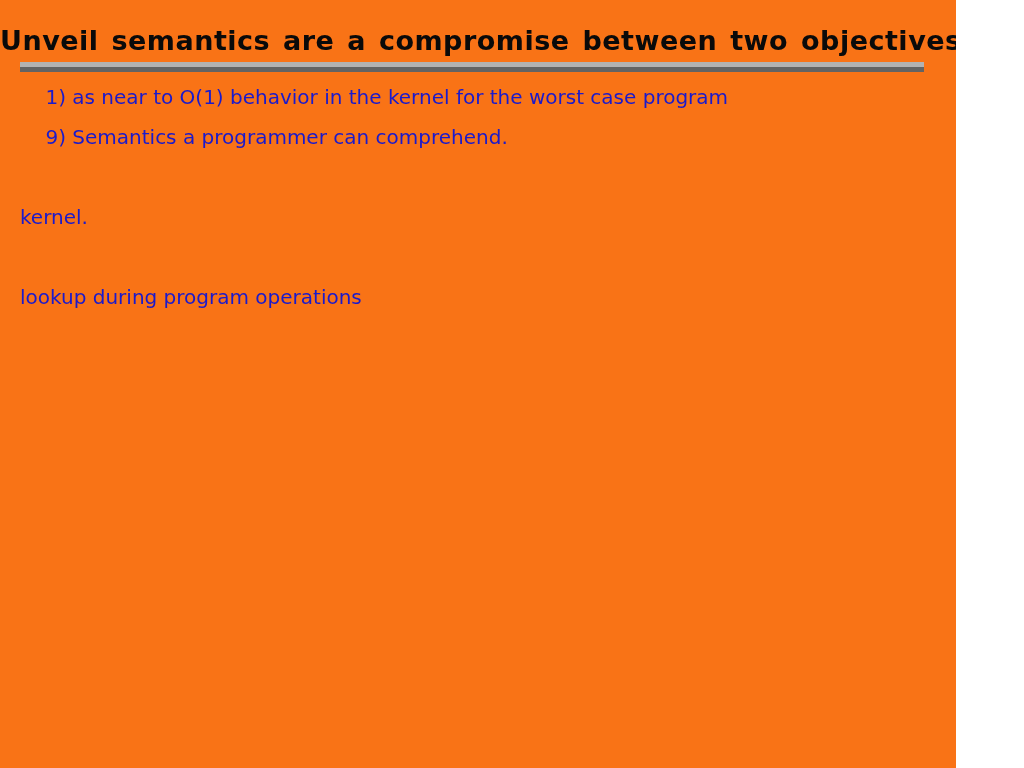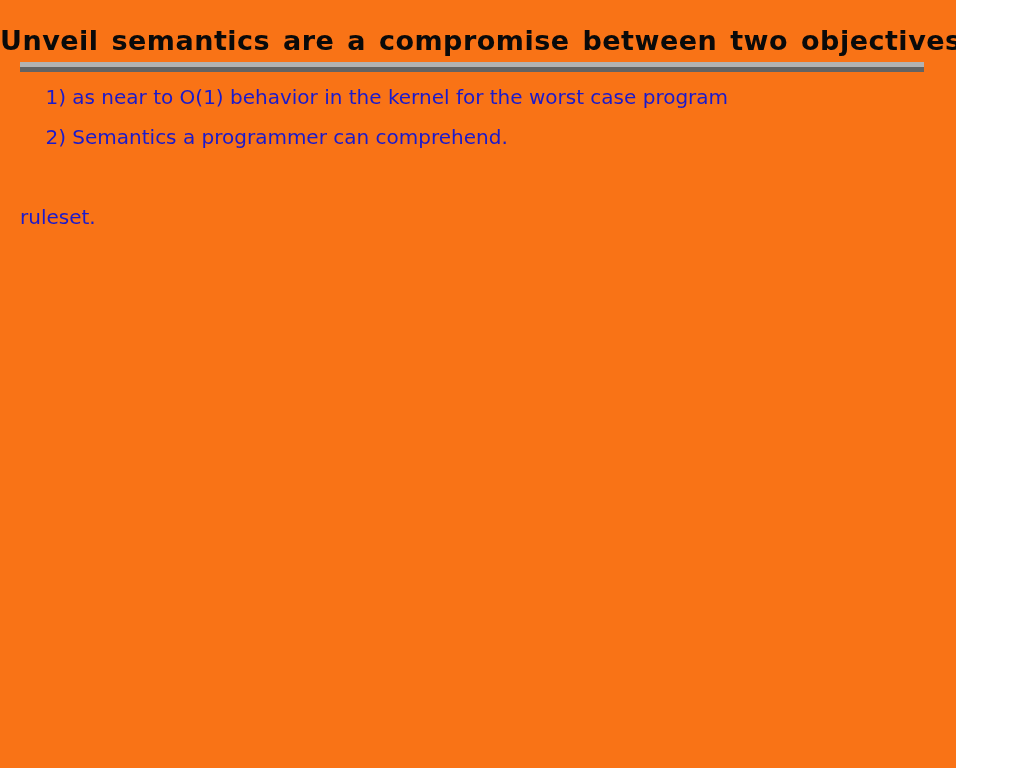--- a/index.html
+++ b/index.html
@@ -59,19 +59,20 @@
 
   <h1 class="title">Unveil semantics are a compromise between two objectives</h1>
 
   <div class="divider">
     <div class="divider-top" style="background: rgb(178, 178, 178);"></div>
     <div class="divider-bottom" style="background: rgb(99, 99, 99);"></div>
   </div>
 
   <div class="body-text" style="color: rgb(26, 26, 205);">
     <div class="line">    1) as near to O(1) behavior in the kernel for the worst case program</div>
-    <div class="line">    2) Semantics a programmer can comprehend.</div>
+    <div class="line">    9) Semantics a programmer can comprehend.</div>
     <div class="line"></div>
-    <div class="line">ruleset.</div>
+    <div class="line">kernel.</div>
     <div class="line"></div>
+    <div class="line">lookup during program operations</div>
   </div>
 
 </div>
 
 </body></html>

